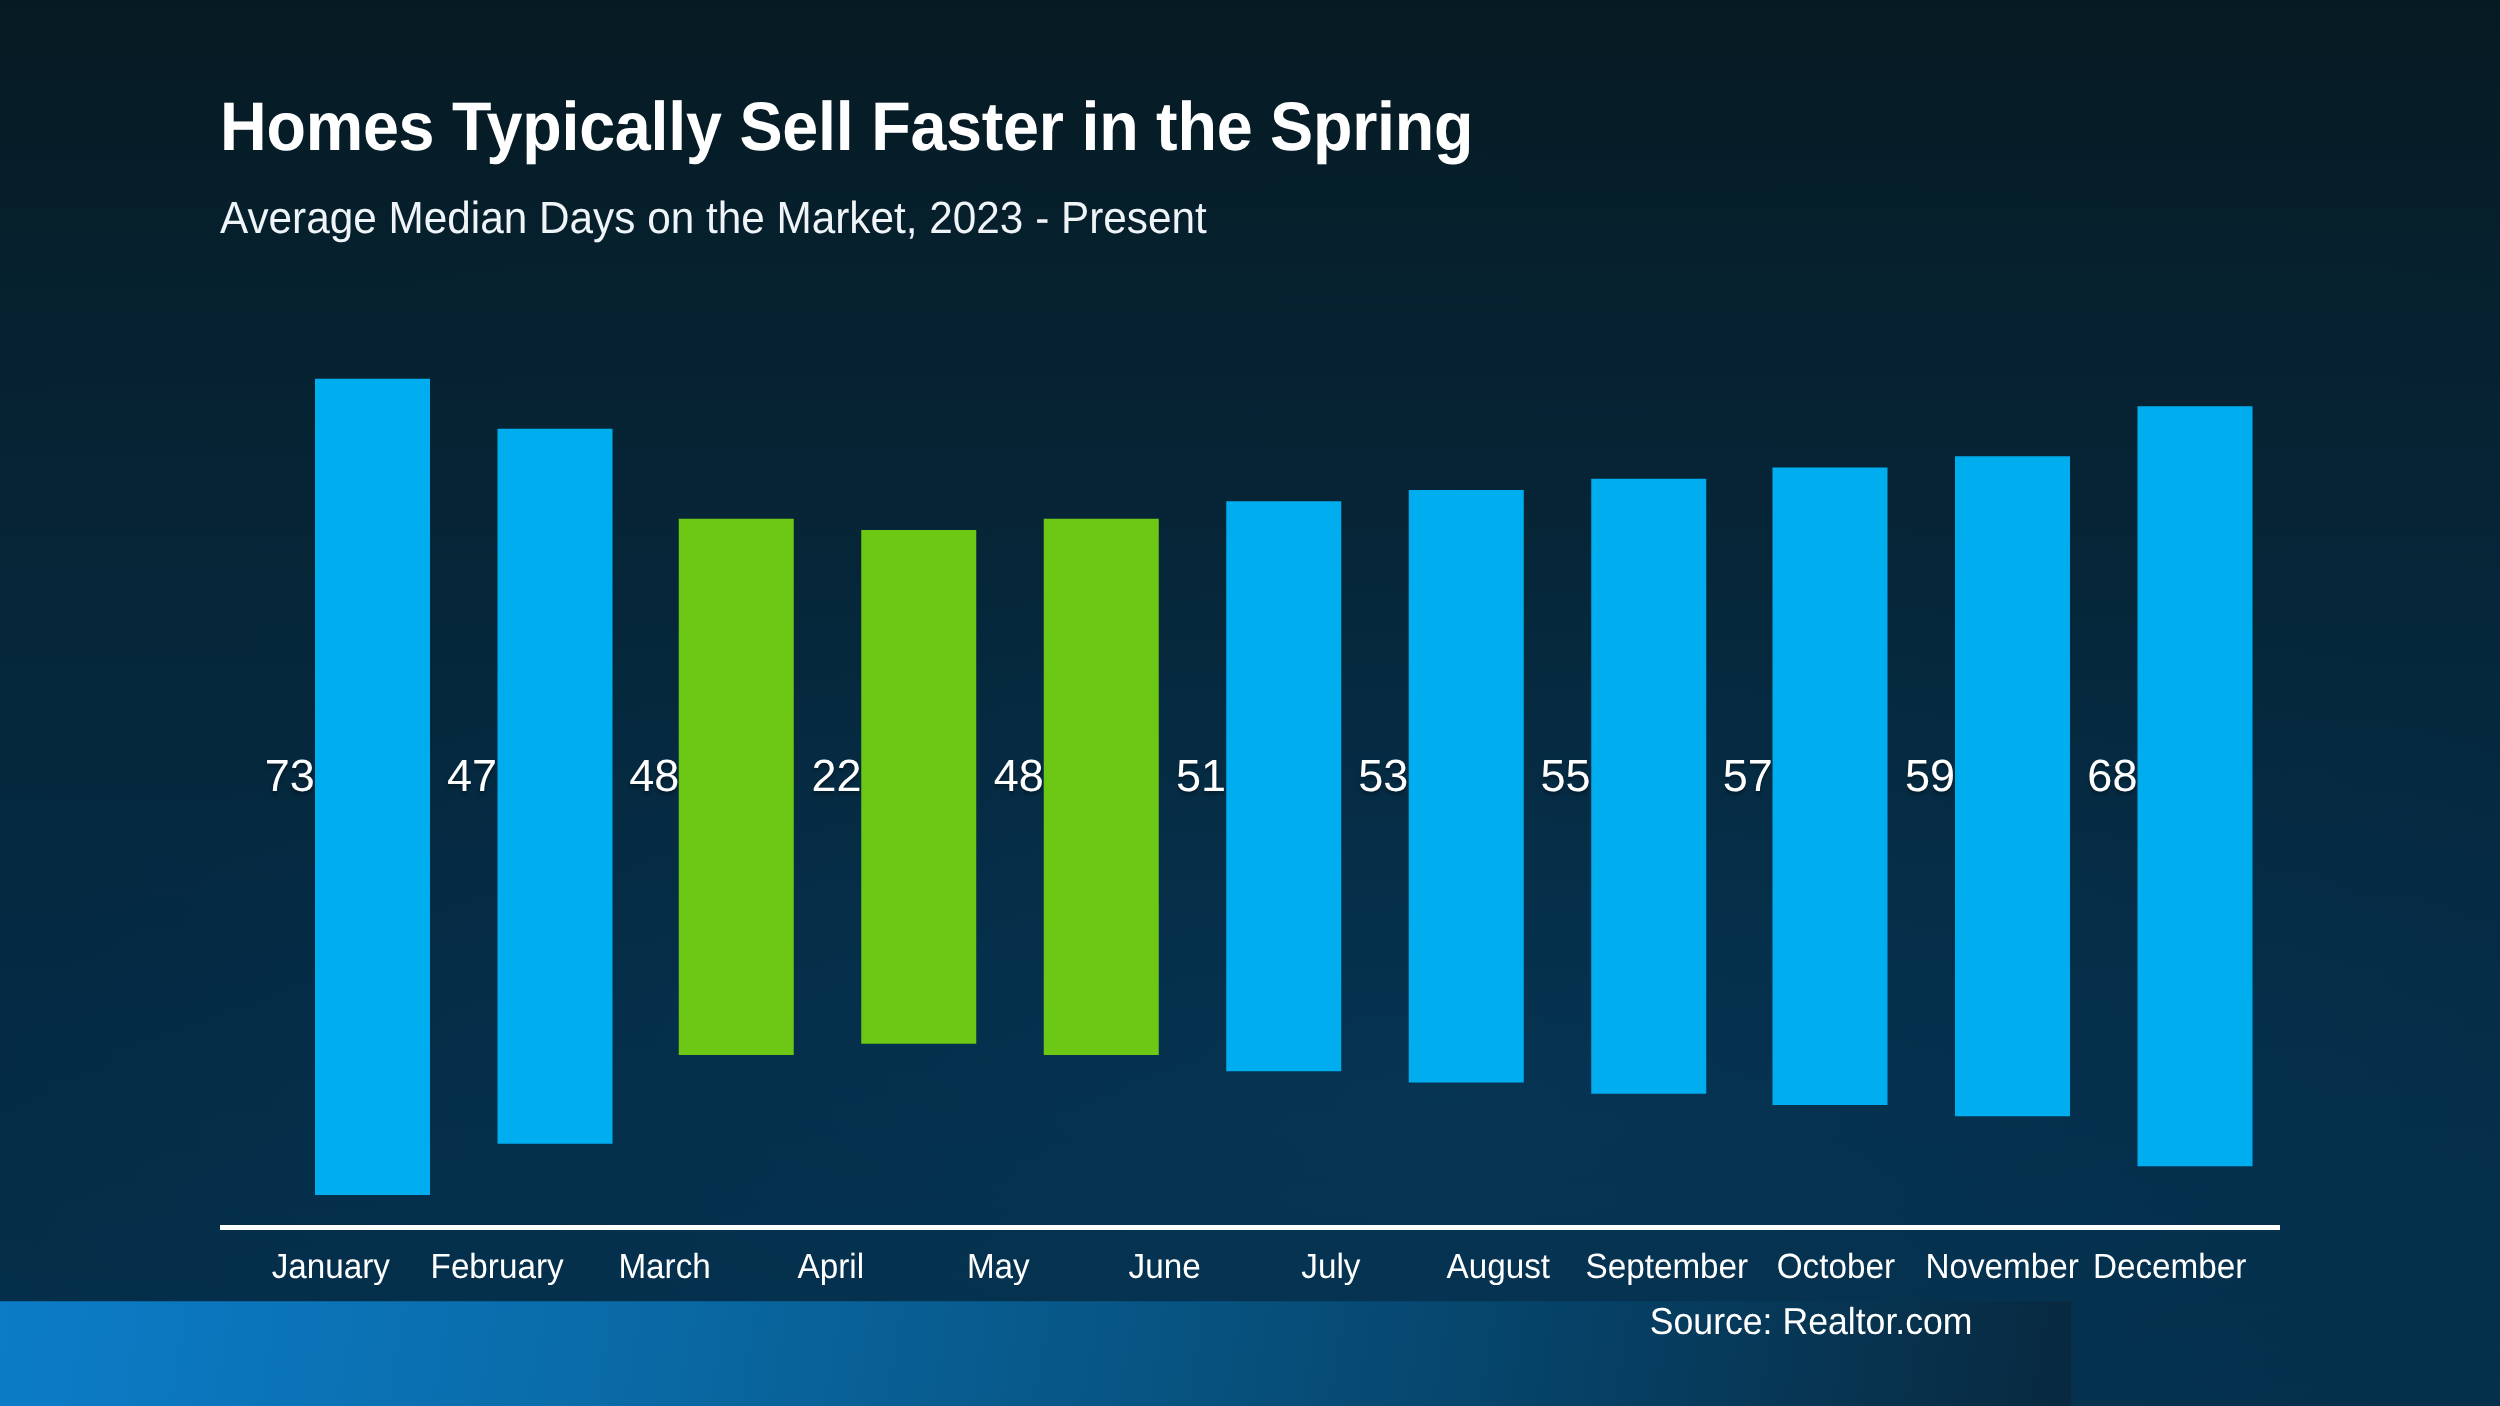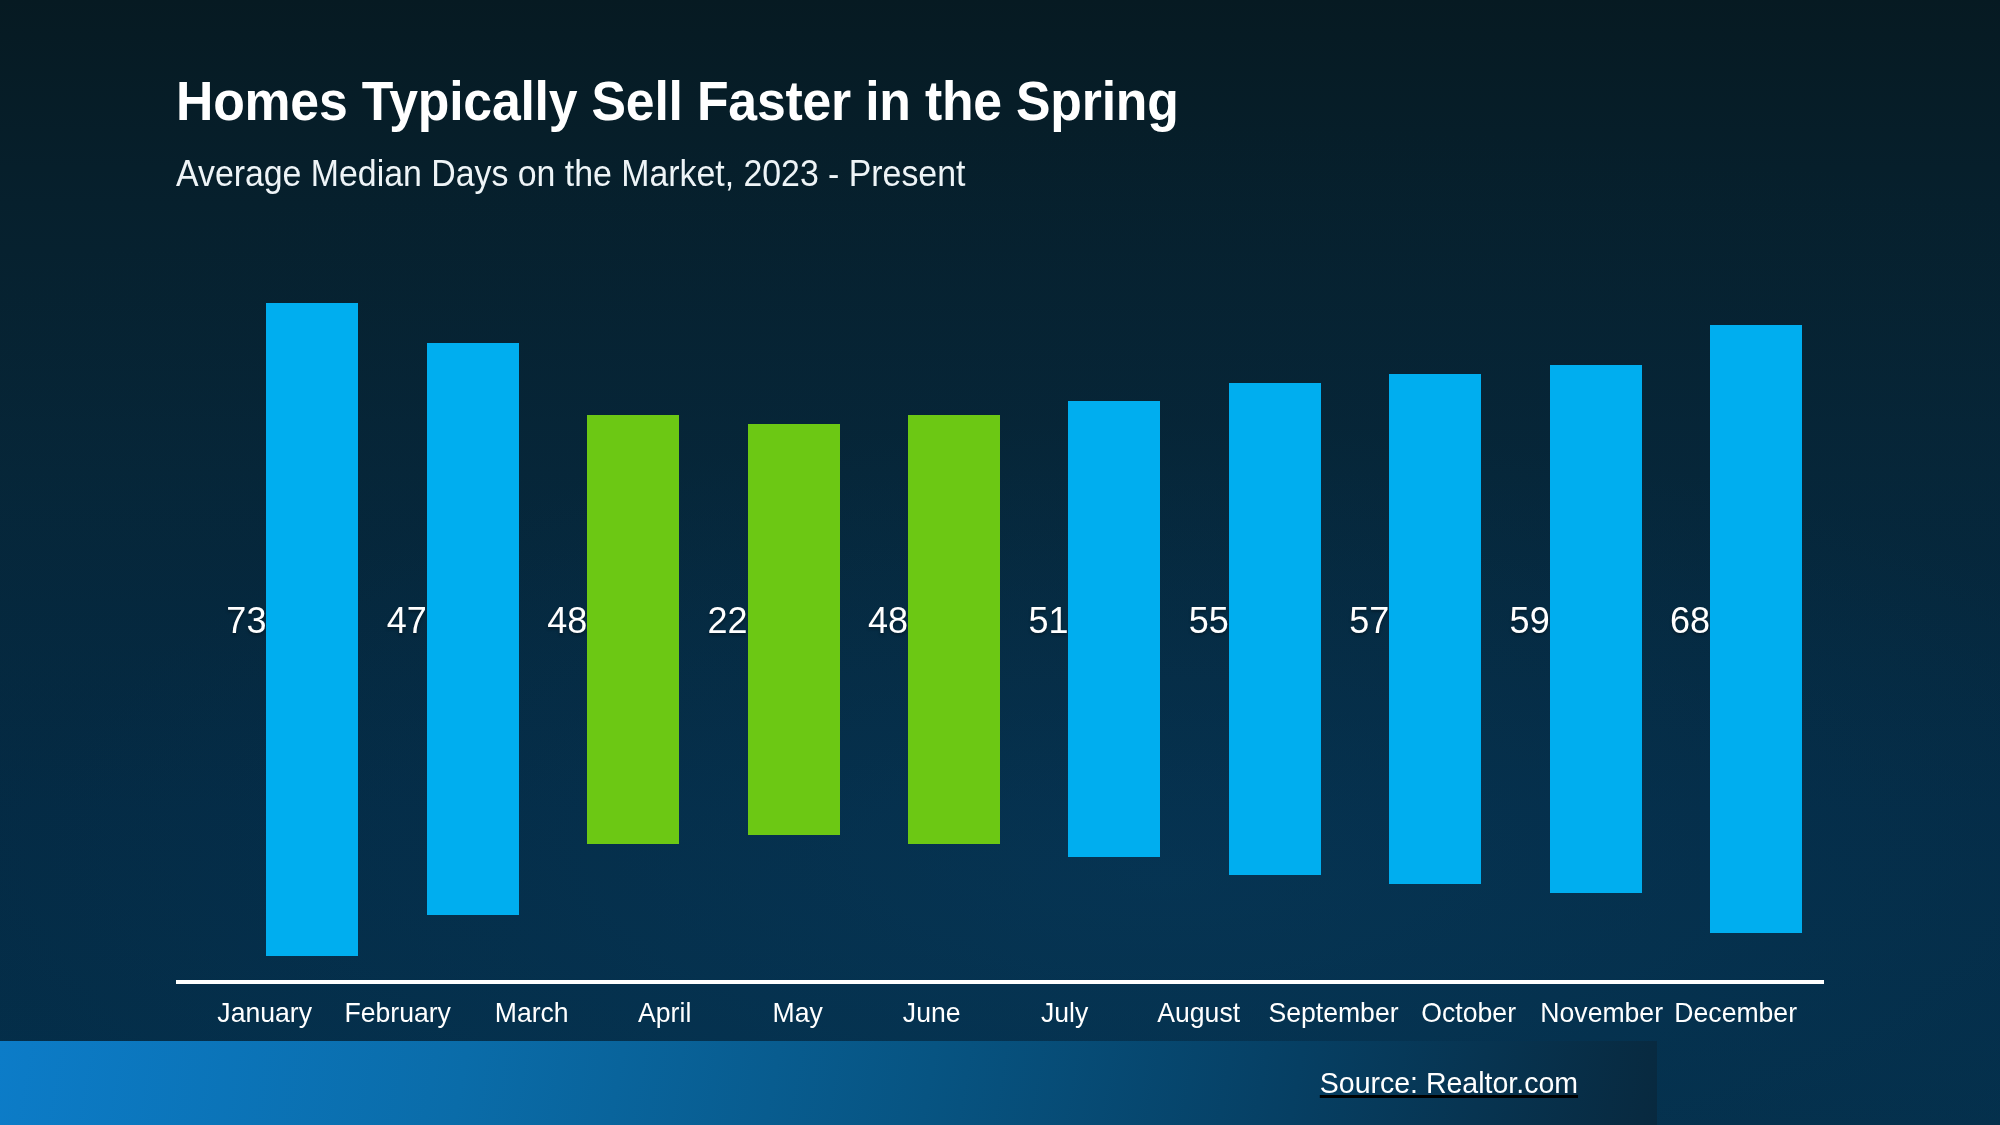--- a/index.html
+++ b/index.html
@@ -117,21 +117,21 @@
     width: 1648px;
     height: 4px;
     background: #ffffff;
   }
   #axis-labels {
     position: absolute;
     left: 176px;
     top: 996px;
     width: 1648px;
     display: flex;
-    justify-content: center;
+    justify-content: flex-end;
     padding: 0 22px;
     box-sizing: border-box;
   }
   .axis-label {
     flex: 1 1 0;
     text-align: center;
     color: #ffffff;
     font-size: 28px;
     font-weight: 400;
     line-height: 1.2;
@@ -141,23 +141,22 @@
 
   
   #footer {
     position: absolute;
     left: 0;
     bottom: 0;
     width: 1657px;
     height: 84px;
     background: linear-gradient(100deg, #0c7cc8 0%, #0a6ca9 28%, #075482 56%, #063f63 78%, #08293f 100%);
     display: flex;
-    align-items: center;
+    align-items: flex-start;
     justify-content: flex-end;
-    text-decoration: underline;
   }
   #footer-source {
     color: #ffffff;
     font-size: 30px;
     font-weight: 400;
     margin-right: 72px;
     transform: scaleX(0.95);
     white-space: nowrap;
   }
 </style>
@@ -190,20 +189,24 @@
           <div class="bar-value">22</div>
           <div class="bar-rect spring" style="height: 411px; background: rgb(108, 200, 20);"></div>
         </div>
         <div class="bar-slot">
           <div class="bar-value">48</div>
           <div class="bar-rect spring" style="height: 429px; background: rgb(108, 200, 20);"></div>
         </div>
         <div class="bar-slot">
           <div class="bar-value">51</div>
           <div class="bar-rect" style="height: 456px; background: rgb(0, 174, 239);"></div>
+        </div>
+        <div class="bar-slot">
+          <div class="bar-value">53</div>
+          <div class="bar-rect" style="height: 474px; background: rgb(0, 174, 239);"></div>
         </div>
         <div class="bar-slot">
           <div class="bar-value">55</div>
           <div class="bar-rect" style="height: 492px; background: rgb(0, 174, 239);"></div>
         </div>
         <div class="bar-slot">
           <div class="bar-value">57</div>
           <div class="bar-rect" style="height: 510px; background: rgb(0, 174, 239);"></div>
         </div>
         <div class="bar-slot">

